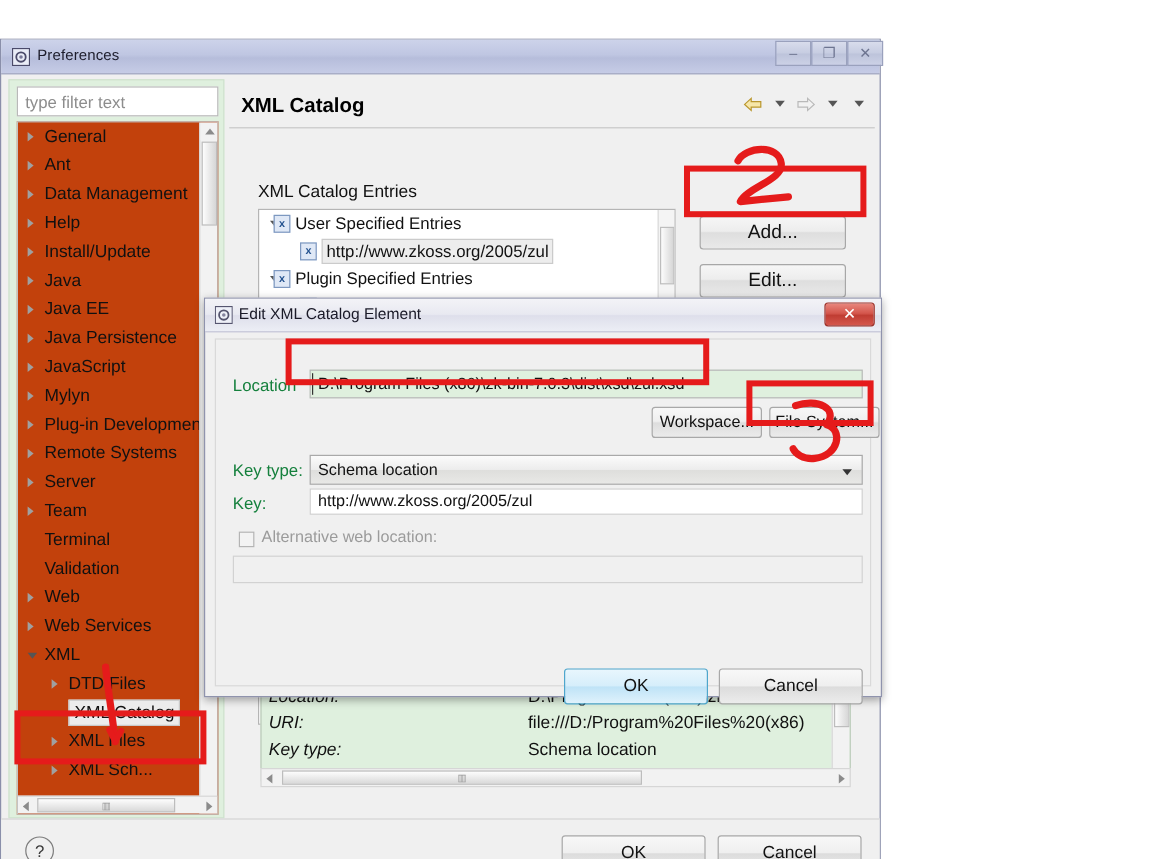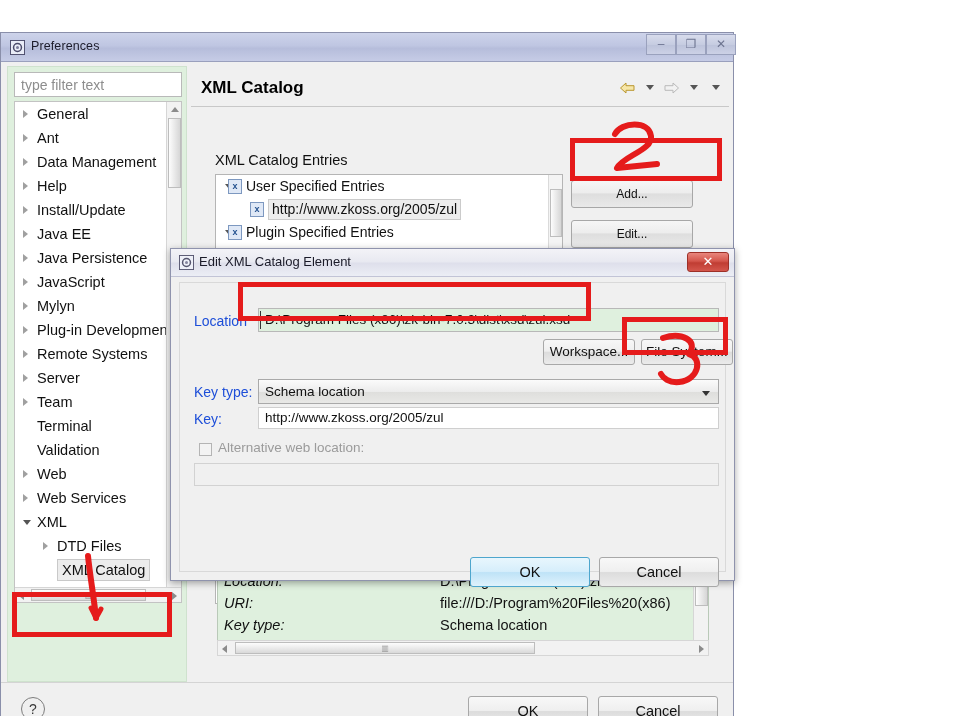--- a/index.html
+++ b/index.html
@@ -86,22 +86,22 @@
   #filter-box .ph {
     position: absolute;
     left: 6px; top: 4px;
     font-size: 14px;
     color: #8d8d8d;
   }
   #tree-panel {
     position: absolute;
     left: 6px; top: 34px;
     width: 168px;
-    height: 502px;
-    background: #ffffff;
+    height: 578px;
+    background: #c2410c;
     border: 1px solid #c3c3c3;
     box-sizing: border-box;
     overflow: hidden;
   }
   .tree-item {
     position: relative;
     height: 24px;
     line-height: 24px;
     font-size: 14.5px;
     color: #111;
@@ -300,28 +300,28 @@
     left: 1px; top: 14px;
     width: 12px; height: 48px;
     background: linear-gradient(to right, #fdfdfd, #d6d6d6);
     border: 1px solid #bdbdbd;
     box-sizing: border-box;
   }
 
   
   .side-btn {
     position: absolute;
-    left: 380px;
+    left: 392px;
     width: 122px;
     height: 28px;
     background: linear-gradient(to bottom, #f6f6f6 0%, #ededed 45%, #dedede 50%, #e9e9e9 100%);
     border: 1px solid #a7a7a7;
     border-radius: 3px;
     box-sizing: border-box;
-    font-size: 12px;
+    font-size: 16px;
     color: #111;
     text-align: center;
     line-height: 26px;
   }
   #btn-add    { top: 114px; }
   #btn-edit   { top: 154px; }
   #btn-remove { top: 190px; }
 
   
   #details-panel {
@@ -464,21 +464,21 @@
     position: absolute;
     left: 8px; top: 33px;
     right: 8px; bottom: 8px;
     background: #f0f0f0;
     border: 1px solid #d9d9d9;
     box-sizing: border-box;
   }
   .fld-label {
     position: absolute;
     font-size: 14px;
-    color: #1d4ed8;
+    color: #15803d;
   }
   #lbl-location { left: 14px; top: 30px; }
   #lbl-keytype  { left: 14px; top: 101px; }
   #lbl-key      { left: 14px; top: 128px; }
 
   #location-input {
     position: absolute;
     left: 78px; top: 25px;
     width: 461px; height: 24px;
     background: #dff0de;
@@ -642,20 +642,21 @@
       <div id="filter-box">
         <div class="ph">type filter text</div>
       </div>
       <div id="tree-panel">
         <div id="tree-list">
             <div class="tree-item lvl1"><span class="tree-arrow"></span><span class="tree-label">General</span></div>
             <div class="tree-item lvl1"><span class="tree-arrow"></span><span class="tree-label">Ant</span></div>
             <div class="tree-item lvl1"><span class="tree-arrow"></span><span class="tree-label">Data Management</span></div>
             <div class="tree-item lvl1"><span class="tree-arrow"></span><span class="tree-label">Help</span></div>
             <div class="tree-item lvl1"><span class="tree-arrow"></span><span class="tree-label">Install/Update</span></div>
+            <div class="tree-item lvl1"><span class="tree-arrow"></span><span class="tree-label">Java</span></div>
             <div class="tree-item lvl1"><span class="tree-arrow"></span><span class="tree-label">Java EE</span></div>
             <div class="tree-item lvl1"><span class="tree-arrow"></span><span class="tree-label">Java Persistence</span></div>
             <div class="tree-item lvl1"><span class="tree-arrow"></span><span class="tree-label">JavaScript</span></div>
             <div class="tree-item lvl1"><span class="tree-arrow"></span><span class="tree-label">Mylyn</span></div>
             <div class="tree-item lvl1"><span class="tree-arrow"></span><span class="tree-label">Plug-in Development</span></div>
             <div class="tree-item lvl1"><span class="tree-arrow"></span><span class="tree-label">Remote Systems</span></div>
             <div class="tree-item lvl1"><span class="tree-arrow"></span><span class="tree-label">Server</span></div>
             <div class="tree-item lvl1"><span class="tree-arrow"></span><span class="tree-label">Team</span></div>
             <div class="tree-item lvl1"><span class="tree-label">Terminal</span></div>
             <div class="tree-item lvl1"><span class="tree-label">Validation</span></div>

